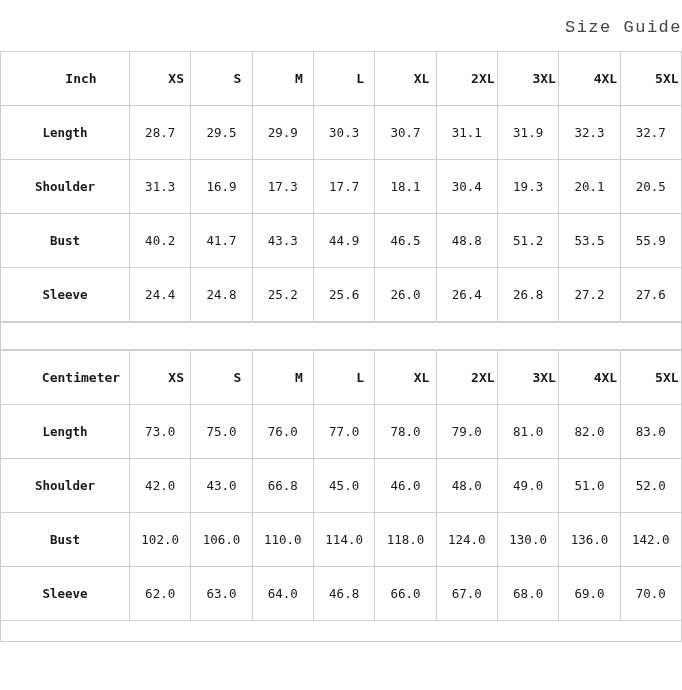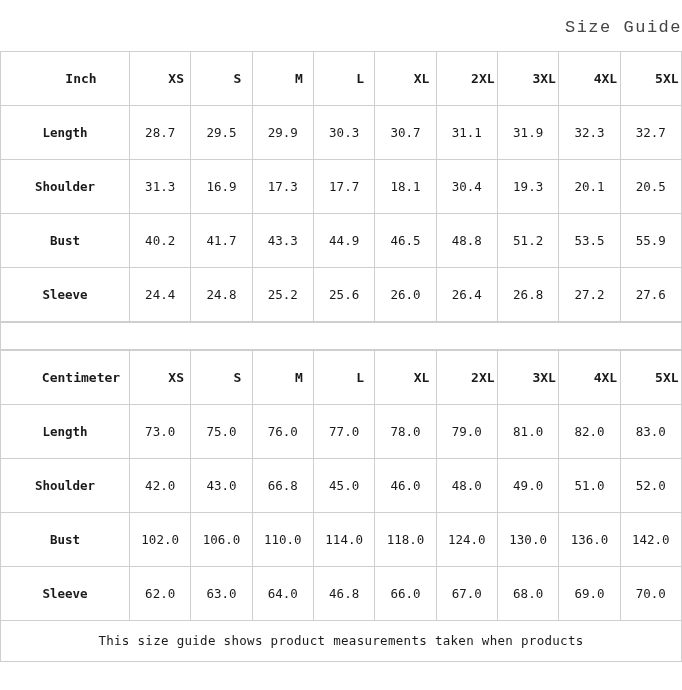--- a/index.html
+++ b/index.html
@@ -218,16 +218,15 @@
         <td>66.0</td>
         <td>67.0</td>
         <td>68.0</td>
         <td>69.0</td>
         <td>70.0</td>
       </tr>
     </tbody>
   </table>
 
   <div class="note">
-    <div>This size guide shows product measurements taken when products</div>
   </div>
 
 </div>
 
 </body></html>

